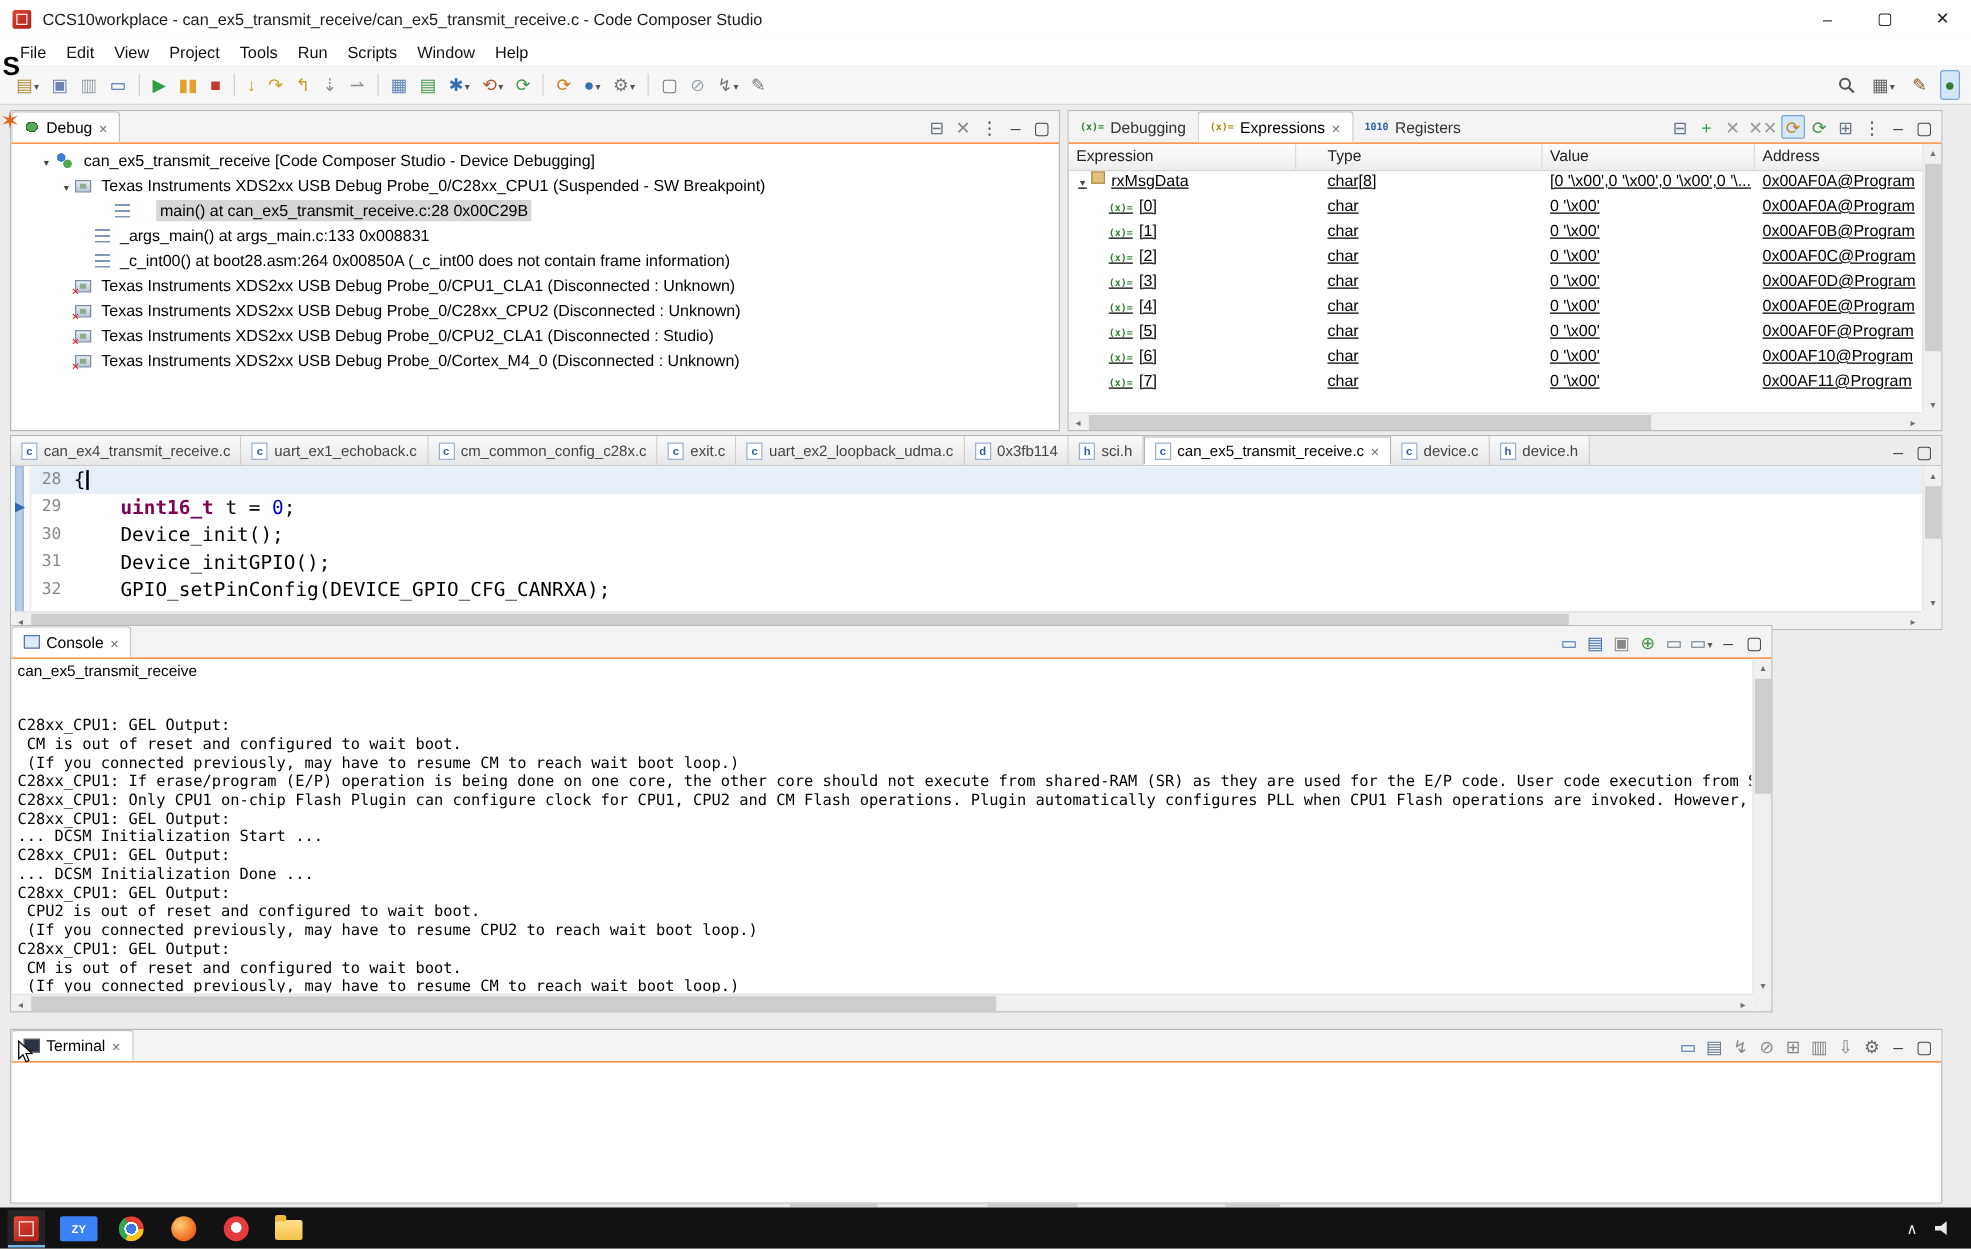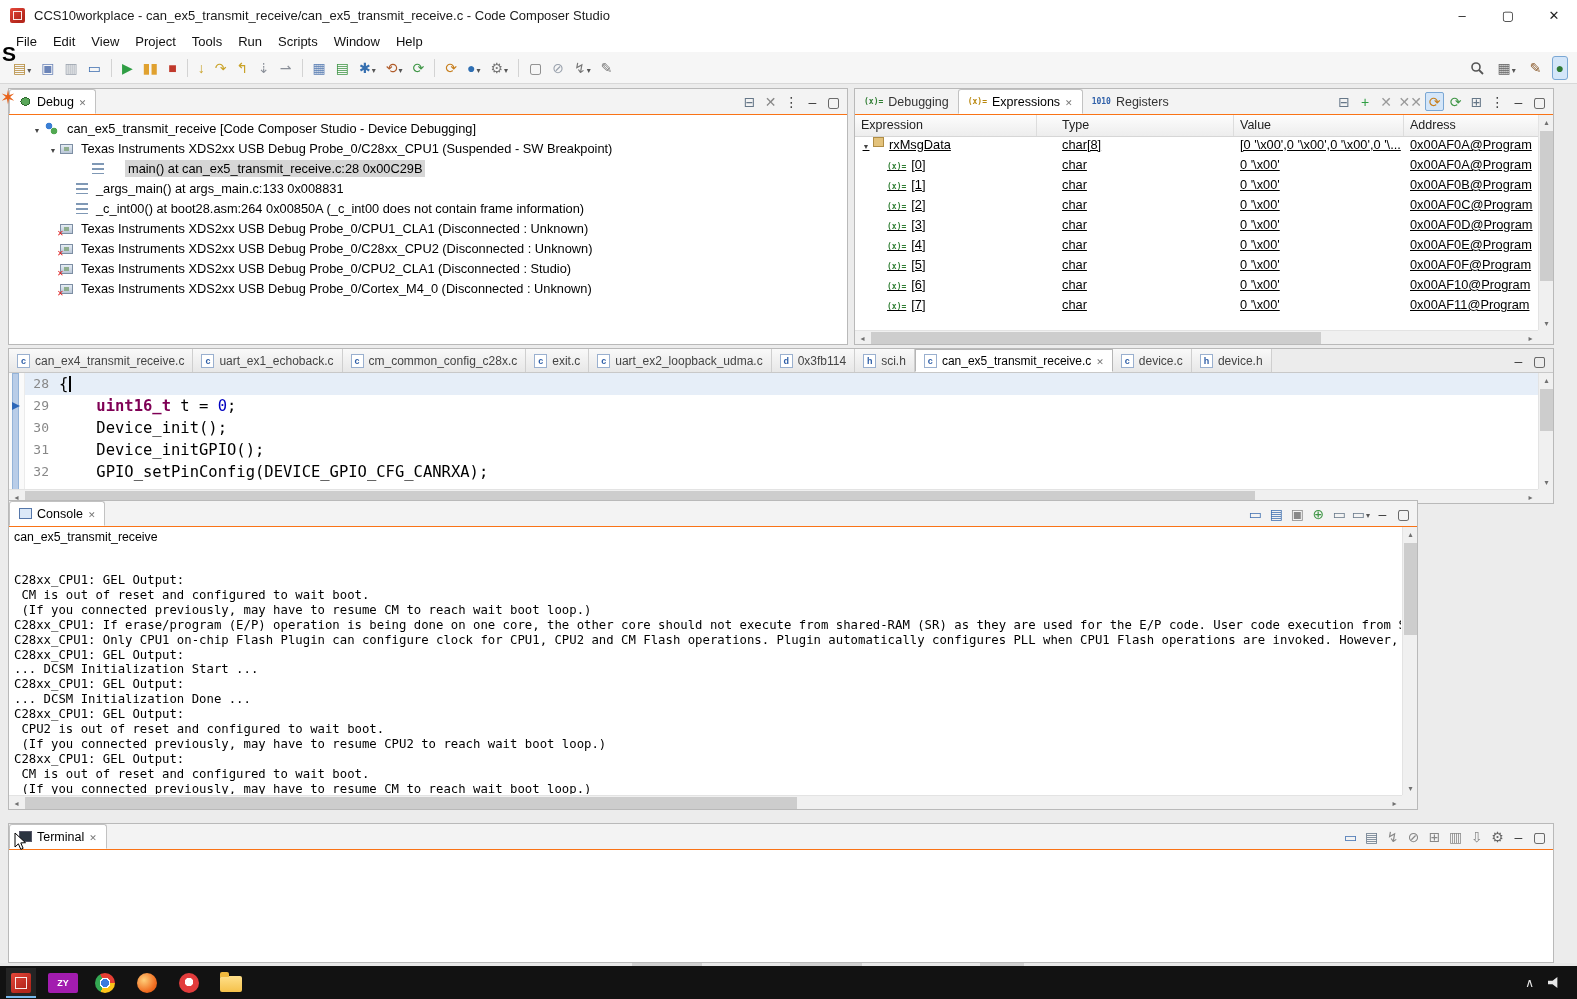--- a/index.html
+++ b/index.html
@@ -123,21 +123,21 @@
   .statusstrip { position:absolute; left:0; top:963px; width:100%; height:3px; background:#e8e8e8; }
   .statusseg { position:absolute; top:0; height:3px; background:#cfcfcf; display:block; }
   .statusseg.s1 { left:632px; width:70px; } .statusseg.s2 { left:790px; width:72px; } .statusseg.s3 { left:980px; width:44px; }
 
   .taskbar { position:absolute; left:0; top:966px; width:100%; height:33px; background:#121212; display:flex; align-items:center; padding-left:6px; }
   .tk-items { display:flex; align-items:center; gap:12px; }
   .tk-item { width:30px; height:30px; display:flex; align-items:center; justify-content:center; }
   .tk-item.running { background:#242424; box-shadow:inset 0 -2px 0 #76b9ed; }
   .tk-ccs { width:20px; height:20px; background:linear-gradient(140deg,#e5473a 0%,#b5271c 75%); border-radius:2px; position:relative; }
   .tk-ccs::after { content:""; position:absolute; inset:4px; border:1.5px solid rgba(255,255,255,.9); }
-  .tk-zy { width:40px; height:20px; background:#a21caf; color:#fff; font-size:9px; font-weight:bold; display:flex; align-items:center; justify-content:center; border-radius:2px; }
+  .tk-zy { width:40px; height:20px; background:#3b82f6; color:#fff; font-size:9px; font-weight:bold; display:flex; align-items:center; justify-content:center; border-radius:2px; }
   .tk-chrome { width:20px; height:20px; border-radius:50%; background:radial-gradient(circle at 50% 50%, #3a7be0 0 4px, #fff 4px 5.5px, transparent 5.5px), conic-gradient(from -30deg, #e53e34 0 33%, #fcc419 0 66%, #34a853 0 100%); }
   .tk-orange { width:20px; height:20px; border-radius:50%; background:radial-gradient(circle at 35% 35%, #ffcf7a, #f06b1f 65%, #c84f12); }
   .tk-red { width:20px; height:20px; border-radius:50%; background:radial-gradient(circle at 50% 45%, #fff 0 4px, #e23c3c 4.5px); }
   .tk-folder { width:22px; height:16px; background:linear-gradient(#ffe08a,#f5c14a); border-radius:2px; position:relative; margin-top:2px; }
   .tk-folder::before { content:""; position:absolute; top:-4px; left:0; width:9px; height:5px; background:#f0b93e; border-radius:2px 2px 0 0; }
   .tray { margin-left:auto; display:flex; align-items:center; gap:14px; padding-right:16px; }
   .tray-glyph { color:#e8e8e8; font-size:12px; }
   .tk-volume { width:13px; height:12px; background:#e8e8e8; clip-path:polygon(0 35%, 35% 35%, 72% 4%, 72% 96%, 35% 65%, 0 65%); display:block; }
 
   

